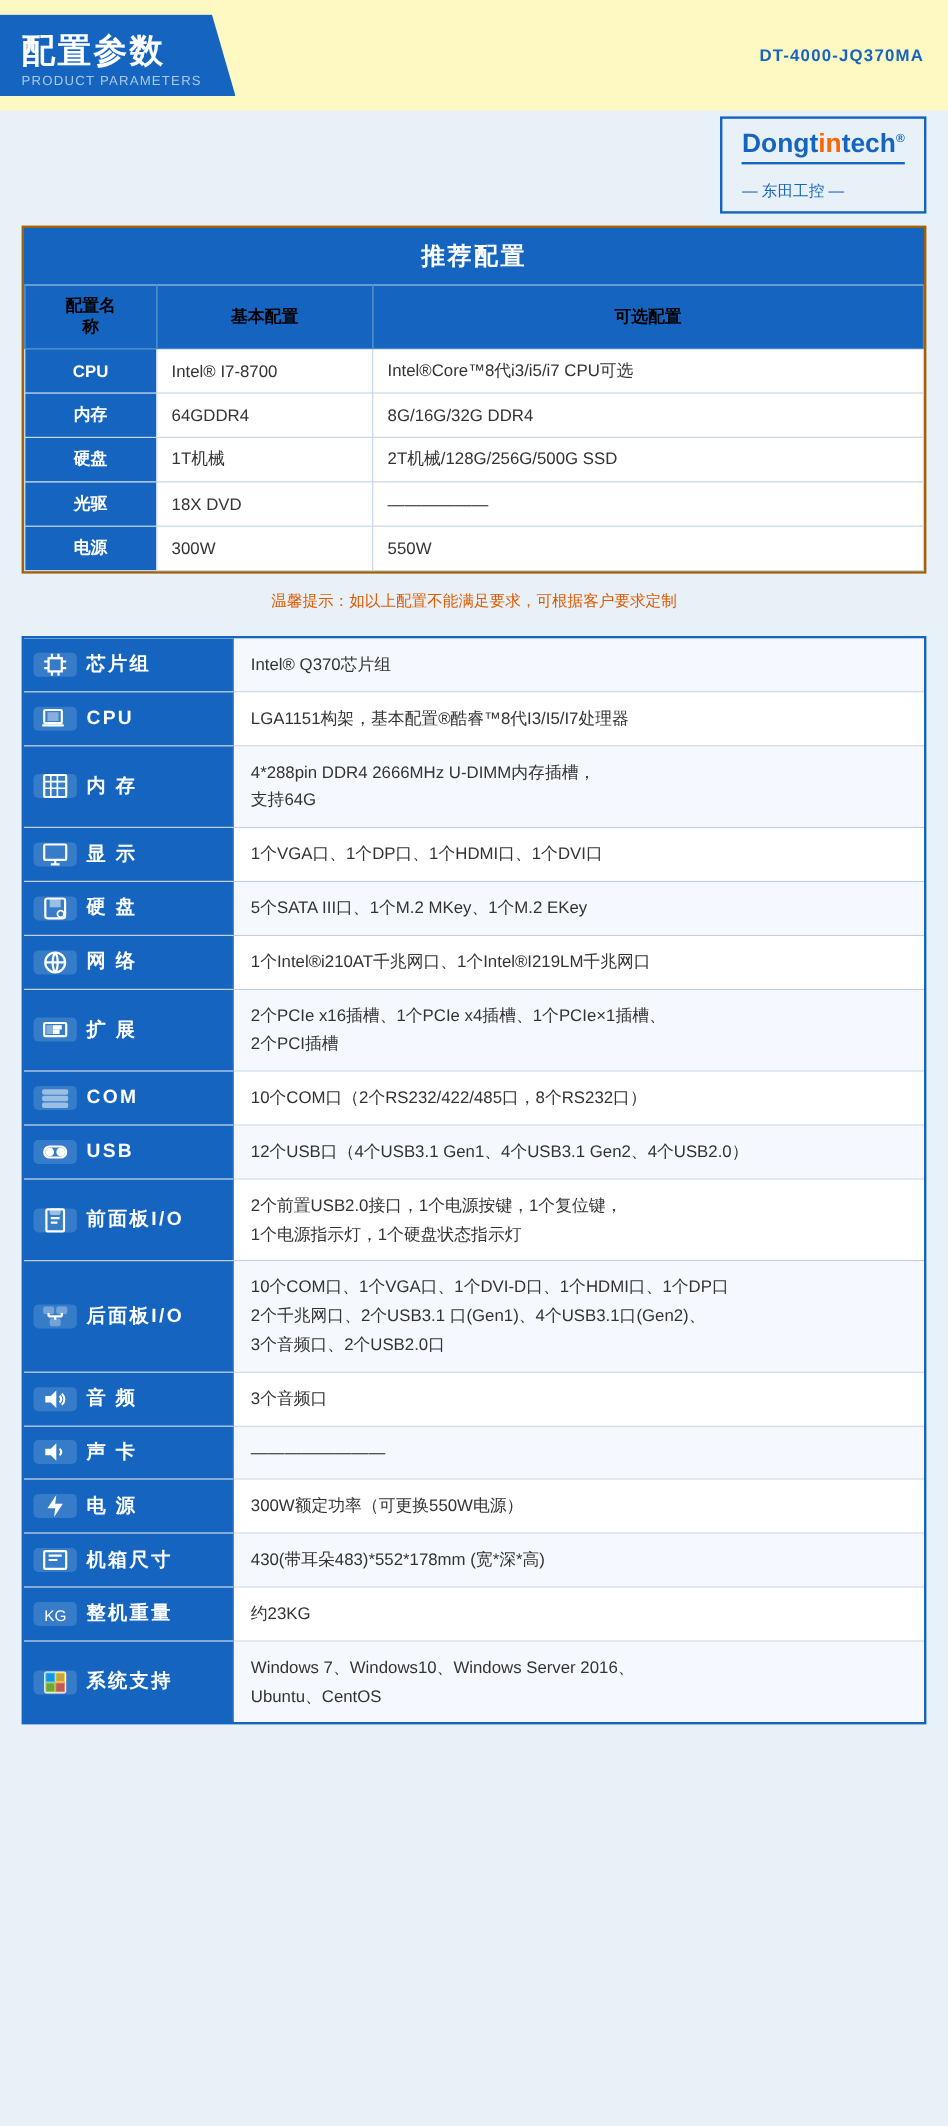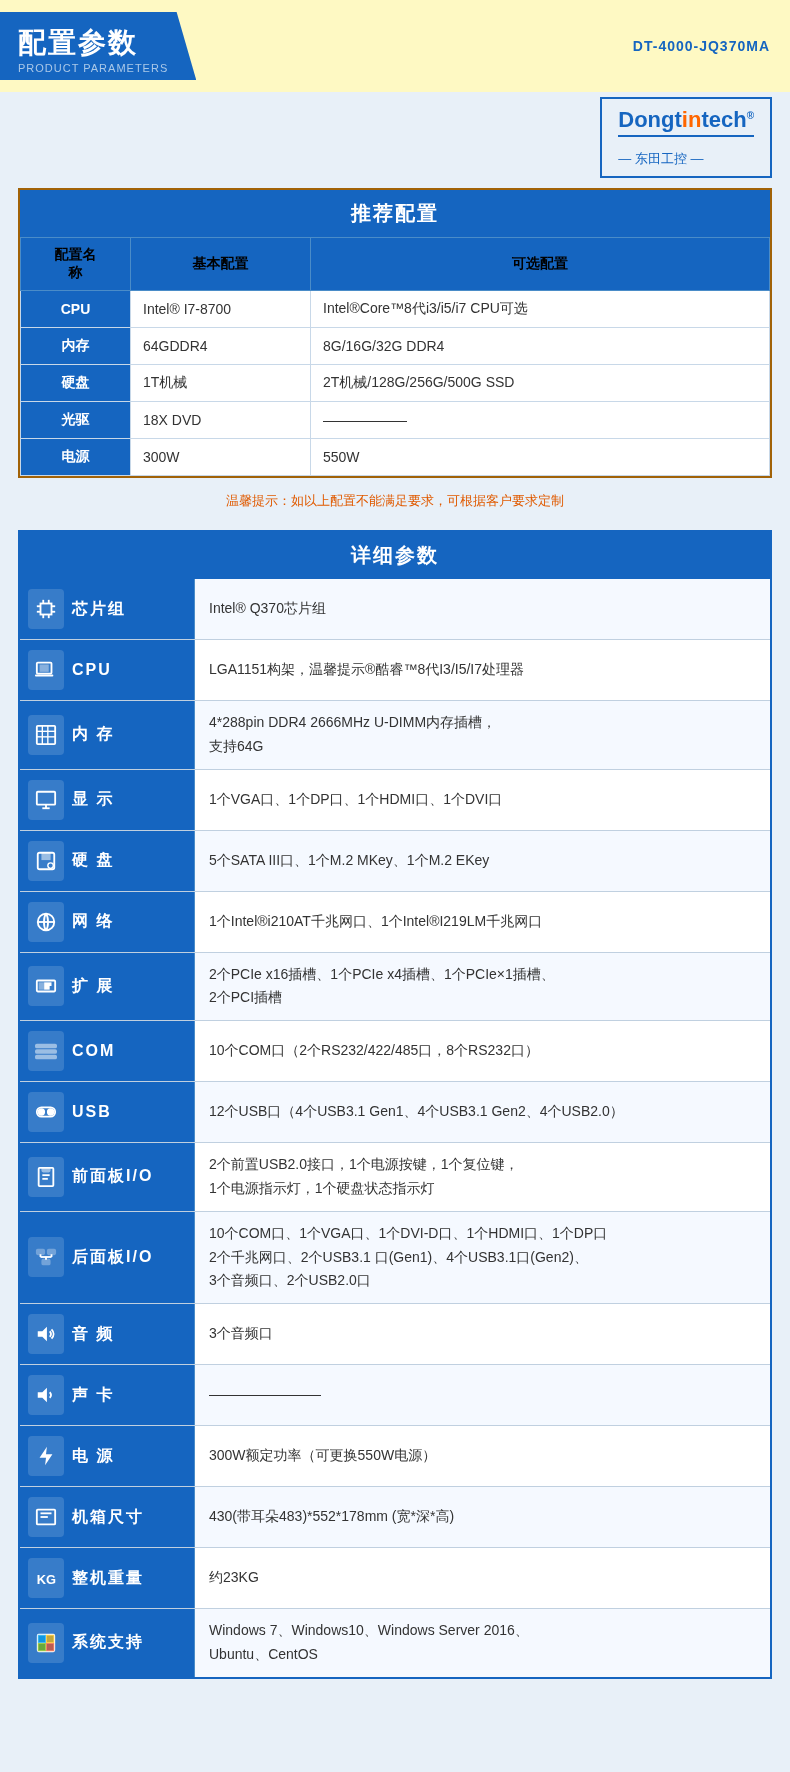--- a/index.html
+++ b/index.html
@@ -163,29 +163,28 @@
       width: 175px;
       min-width: 175px;
       display: flex;
       align-items: center;
       padding: 10px 8px;
       gap: 8px;
       border-right: 1px solid #4a8cc8;
     }
     .detail-icon {
       width: 36px;
-      height: 40px;
+      height: 20px;
       background: rgba(255,255,255,0.15);
       border-radius: 4px;
       display: flex;
       align-items: center;
       justify-content: center;
       font-size: 18px;
       flex-shrink: 0;
-      font-weight: bold;
     }
     .detail-label-text {
       font-size: 16px;
       font-weight: bold;
       letter-spacing: 2px;
     }
     .detail-value {
       background: #fff;
       flex: 1;
       padding: 10px 14px;
@@ -261,21 +260,20 @@
     <td>550W</td>
   </tr>
         </tbody>
     </table>
   </div>
   <div class="warning-text">温馨提示：如以上配置不能满足要求，可根据客户要求定制</div>
 </div>
 
 <div class="detail-section">
   <div class="detail-table-container">
-    <div class="detail-header">详细参数</div>
     <div id="detail-rows-container">
         <div class="detail-row">
     <div class="detail-label">
       <div class="detail-icon">
               <svg viewBox="0 0 24 24" width="22" height="22" fill="white">
                 <rect x="6" y="6" width="12" height="12" fill="none" stroke="white" stroke-width="2"></rect>
                 <line x1="9" y1="2" x2="9" y2="6" stroke="white" stroke-width="2"></line>
                 <line x1="15" y1="2" x2="15" y2="6" stroke="white" stroke-width="2"></line>
                 <line x1="9" y1="18" x2="9" y2="22" stroke="white" stroke-width="2"></line>
                 <line x1="15" y1="18" x2="15" y2="22" stroke="white" stroke-width="2"></line>
@@ -293,21 +291,21 @@
     <div class="detail-label">
       <div class="detail-icon">
               <svg viewBox="0 0 24 24" width="22" height="22" fill="white">
                 <rect x="2" y="4" width="16" height="12" rx="1" fill="none" stroke="white" stroke-width="2"></rect>
                 <rect x="5" y="6" width="10" height="8" fill="white" opacity="0.4"></rect>
                 <rect x="0" y="17" width="20" height="2" rx="1"></rect>
               </svg>
             </div>
       <span class="detail-label-text">CPU</span>
     </div>
-    <div class="detail-value">LGA1151构架，温馨提示®酷睿™8代I3/I5/I7处理器</div>
+    <div class="detail-value">LGA1151构架，基本配置®酷睿™8代I3/I5/I7处理器</div>
   </div>
         <div class="detail-row">
     <div class="detail-label">
       <div class="detail-icon">
               <svg viewBox="0 0 24 24" width="22" height="22" fill="white">
                 <rect x="2" y="2" width="20" height="20" rx="1" fill="none" stroke="white" stroke-width="2"></rect>
                 <line x1="2" y1="8" x2="22" y2="8" stroke="white" stroke-width="1.5"></line>
                 <line x1="2" y1="14" x2="22" y2="14" stroke="white" stroke-width="1.5"></line>
                 <line x1="8" y1="2" x2="8" y2="22" stroke="white" stroke-width="1.5"></line>
                 <line x1="14" y1="2" x2="14" y2="22" stroke="white" stroke-width="1.5"></line>

